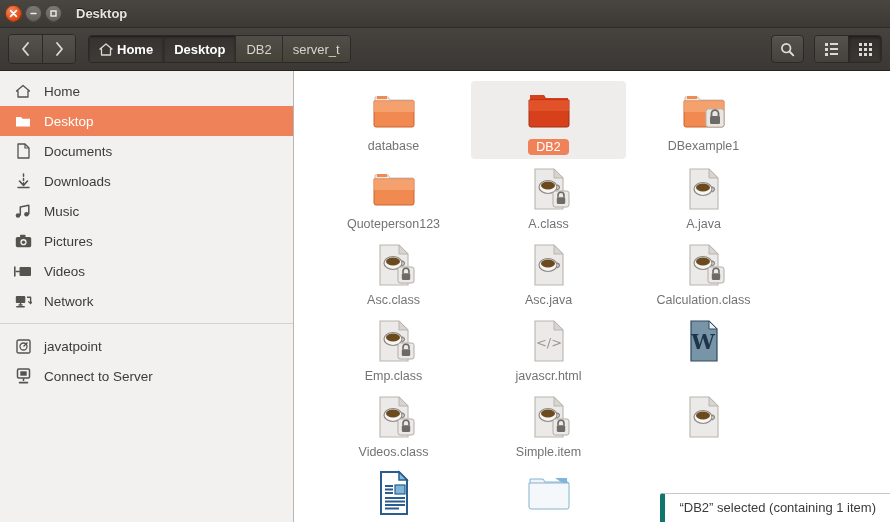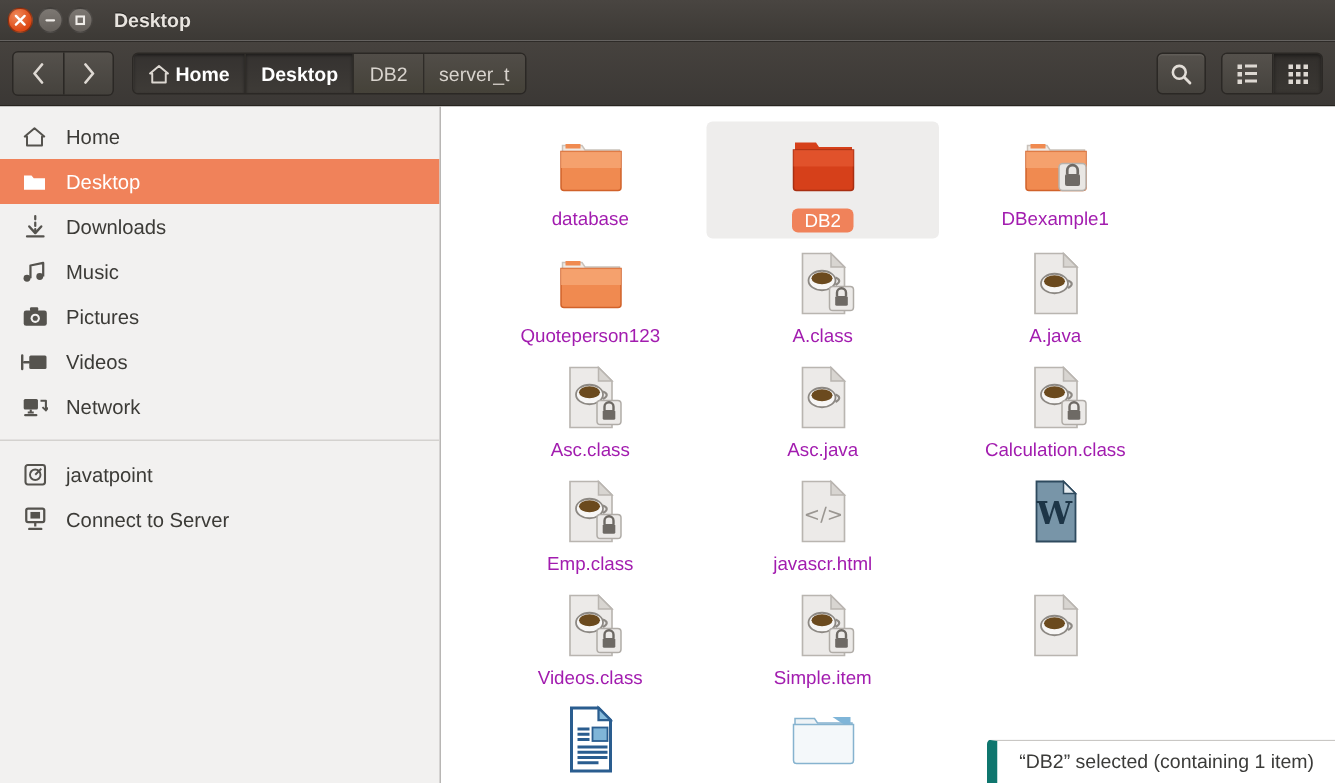--- a/index.html
+++ b/index.html
@@ -178,38 +178,38 @@
     width: 155px;
     display: flex; flex-direction: column; align-items: center;
     padding-top: 6px; padding-bottom: 4px;
     border-radius: 4px;
   }
   .cell.selected { background: #eeedec; }
   .ico { width: 48px; height: 48px; position: relative; }
   .ico svg { display:block; }
   .cell-label {
     margin-top: 4px;
-    font-size: 12.5px; color: #a21caf;
+    font-size: 12.5px; color: #737373;
     text-align: center; line-height: 14px;
     max-width: 150px;
     word-wrap: break-word;
   }
   .cell.selected .cell-label {
     background: #f0825a; color: #ffffff;
     border-radius: 4px; padding: 1px 8px;
     font-weight: normal;
   }
 
   
   .statusbar {
     position: absolute;
     right: 0px; bottom: 0px;
     background: #ffffff;
     border-top: 1px solid #c9c7c4;
-    border-left: 7px solid #0f766e;
+    border-left: 5px solid #0f766e;
     border-top-left-radius: 3px;
     padding: 6px 14px 7px 14px;
     font-size: 13px; color: #3b3b39;
     white-space: nowrap;
   }
 </style>
 </head>
 <body>
 
 <div id="app">
@@ -324,20 +324,29 @@
 
       <div class="side-item selected">
         <span class="sicon">
           <svg width="16" height="14" viewBox="0 0 16 14">
               <path d="M1 3 V12.5 H15 V4.8 H7.5 L6 3 Z" fill="#ffffff"></path>
             </svg>
         </span>
         <span>Desktop</span>
       </div>
 
+      <div class="side-item">
+        <span class="sicon">
+          <svg width="13" height="16" viewBox="0 0 13 16">
+              <path d="M1 1 H8 L12 5 V15 H1 Z" fill="none" stroke="#55534e" stroke-width="1.3" stroke-linejoin="round"></path>
+              <path d="M8 1 V5 H12" fill="none" stroke="#55534e" stroke-width="1.2"></path>
+            </svg>
+        </span>
+        <span>Documents</span>
+      </div>
 
       <div class="side-item">
         <span class="sicon">
           <svg width="15" height="16" viewBox="0 0 15 16">
               <path d="M7.5 1 V11" stroke="#55534e" stroke-width="1.5" stroke-linecap="round" stroke-dasharray="2.2 2.2"></path>
               <path d="M3.5 8 L7.5 12.4 L11.5 8" fill="none" stroke="#55534e" stroke-width="1.6" stroke-linecap="round" stroke-linejoin="round"></path>
               <path d="M2 14.6 H13" stroke="#55534e" stroke-width="1.5" stroke-linecap="round"></path>
             </svg>
         </span>
         <span>Downloads</span>

